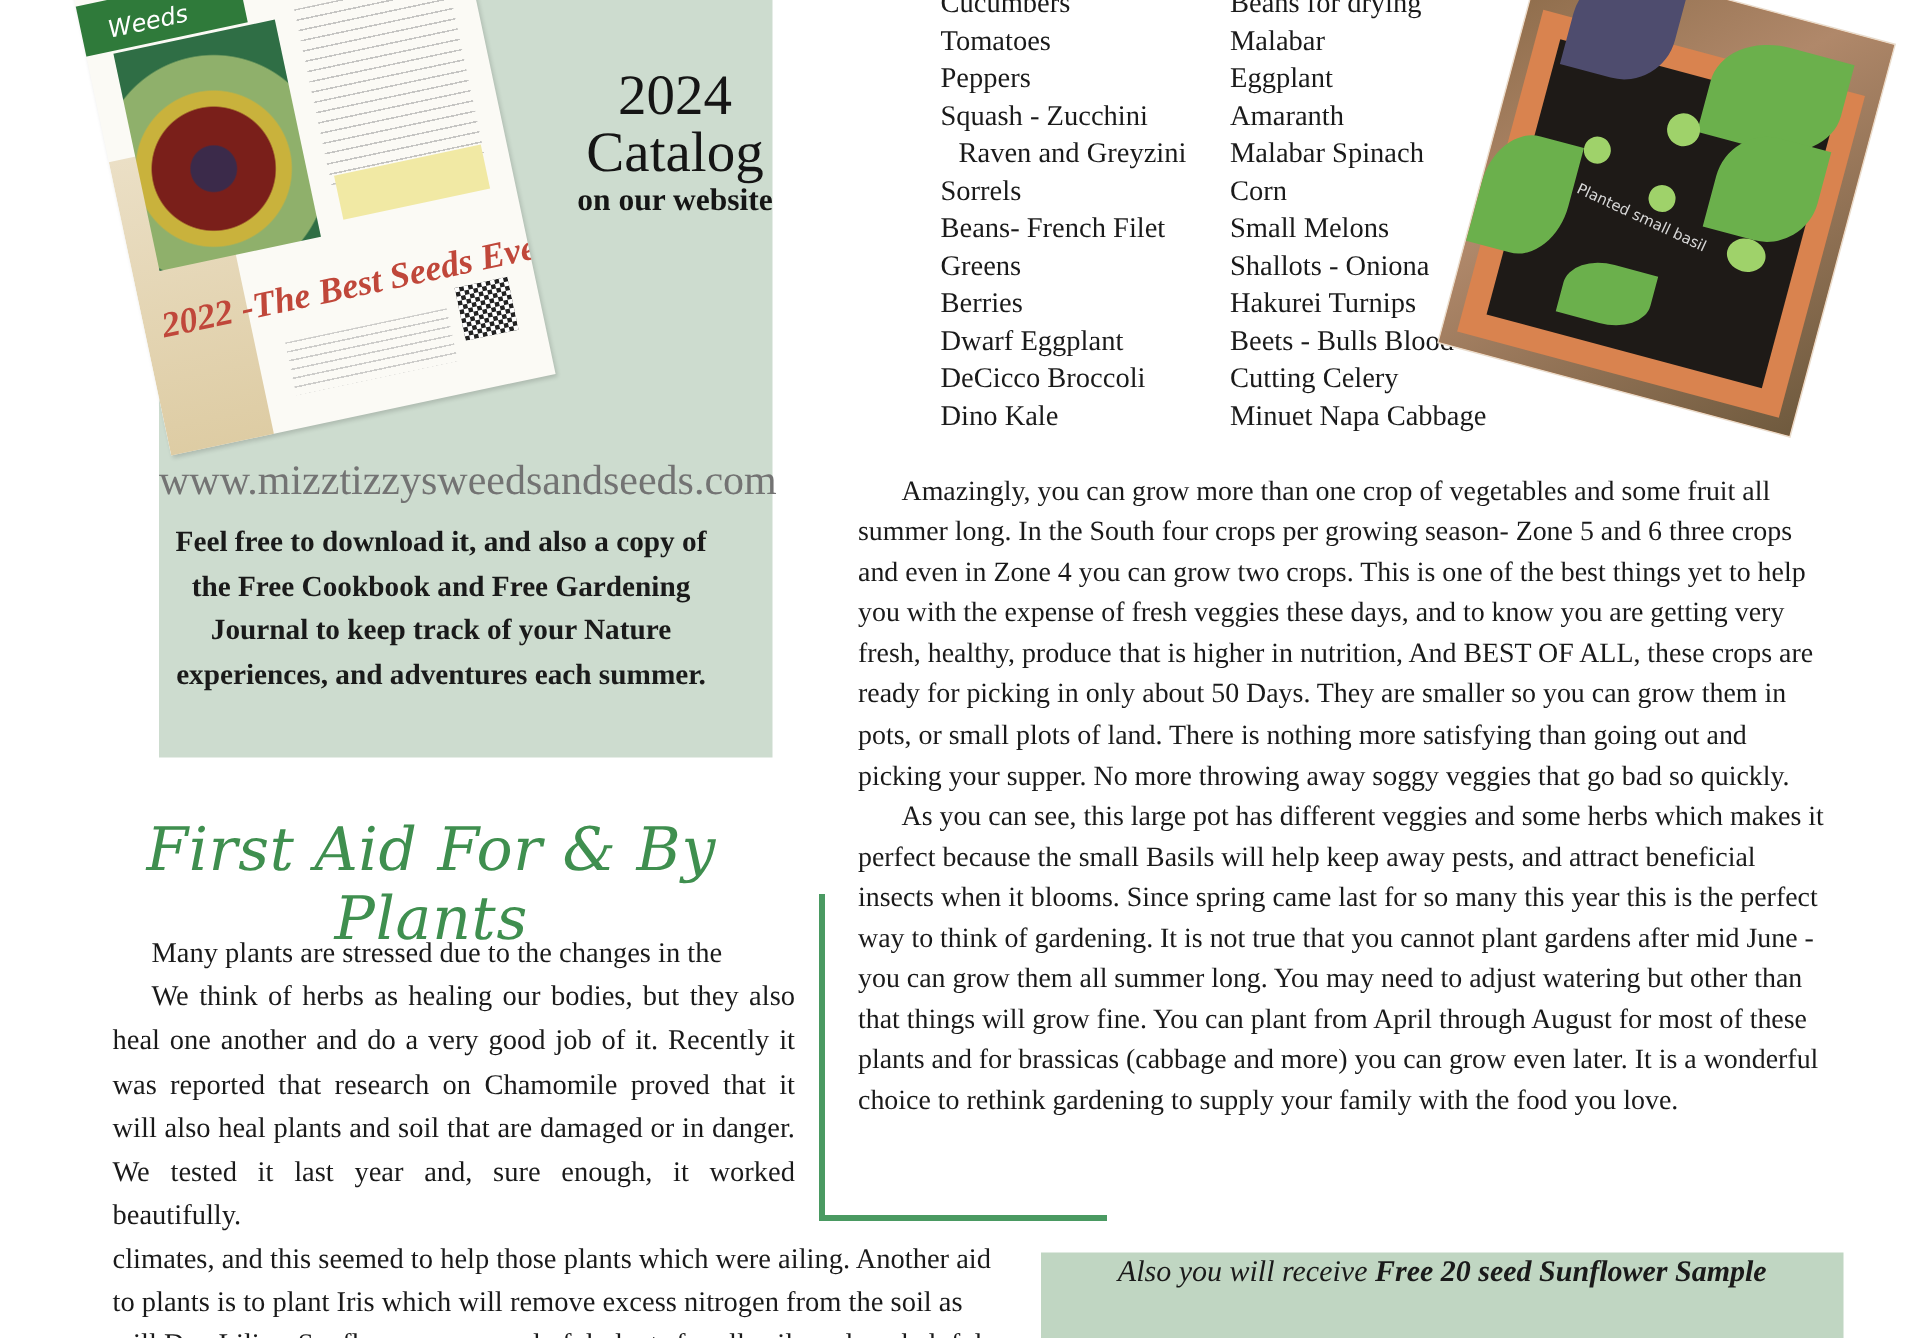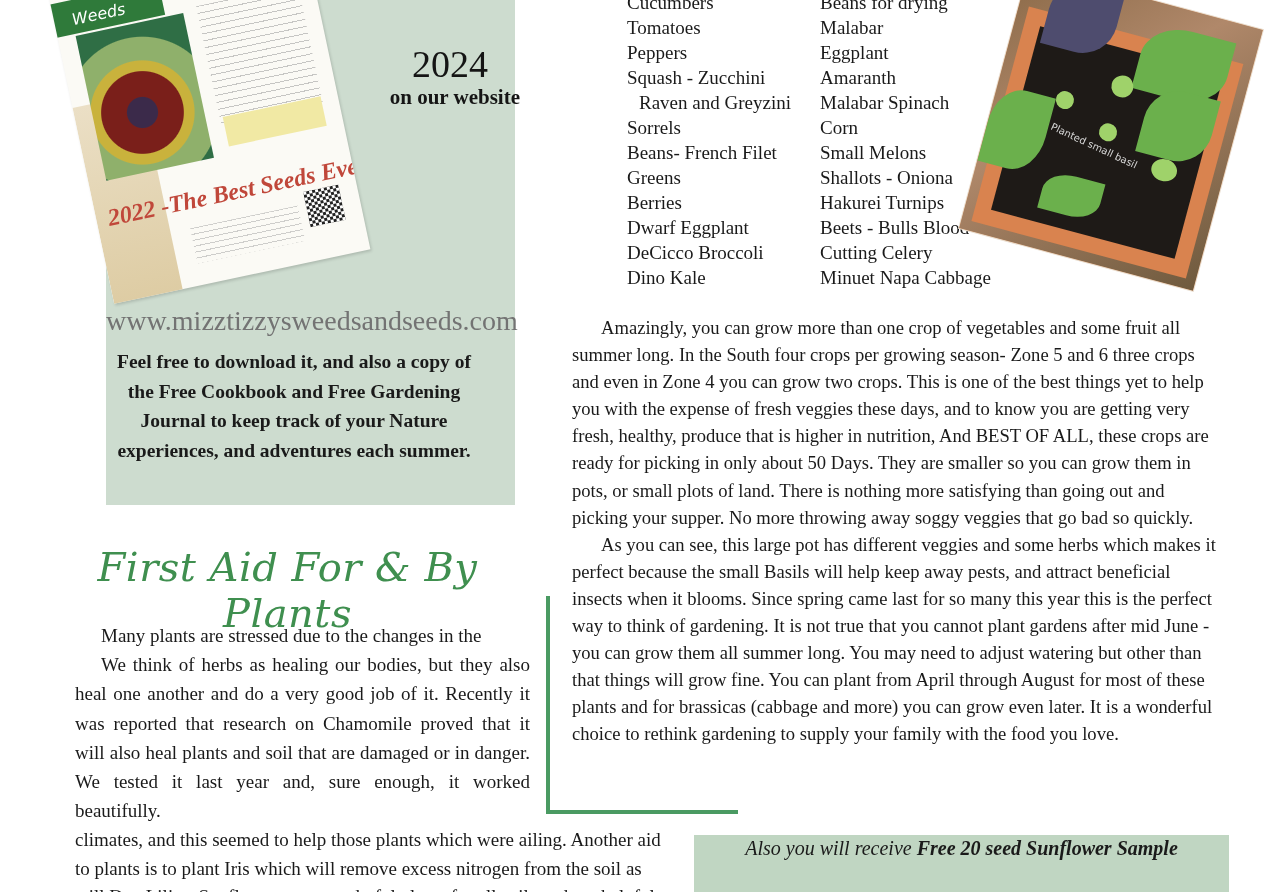--- a/index.html
+++ b/index.html
@@ -29,21 +29,21 @@
   .card-body-text { left: 90px; top: 262px; width: 110px; height: 36px;
     background: repeating-linear-gradient(180deg, #a0a0a0 0 1px, transparent 1px 6px); opacity:0.5;}
   .card-qr { left: 208px; top: 250px; width: 36px; height: 36px;
     background: repeating-conic-gradient(#222 0 25%, #fff 0 50%) 0 0/6px 6px; }
 
   .catalog-title {
     left: 380px; top: 44px; width: 140px; text-align: center; color: #151515;
   }
   .catalog-year { font-size: 38px; line-height: 40px; }
   .catalog-word { font-size: 38px; line-height: 36px; }
-  .catalog-sub { font-size: 21px; line-height: 26px; font-weight: bold; text-align: right; }
+  .catalog-sub { font-size: 21px; line-height: 26px; font-weight: bold; }
 
   .website-link {
     left: 106px; top: 305px; width: 409px; text-align: center; color: #737373; font-size: 28px; text-decoration: none;
   }
   .promo-text {
     left: 104px; top: 347px; width: 380px; text-align: center; font-size: 19.5px; line-height: 29.5px; font-weight: bold; color: #1a1a1a;
   }
 
   
   .veg-col { top: -10px; font-size: 19px; line-height: 25px; }
@@ -110,20 +110,21 @@
   <div class="abs card-photo"></div>
   <div class="abs card-text"></div>
   <div class="abs card-note"></div>
   <div class="abs card-tagline">2022 -The Best Seeds Ever !</div>
   <div class="abs card-body-text"></div>
   <div class="abs card-qr"></div>
 </div>
 
 <div class="abs catalog-title">
   <div class="catalog-year">2024</div>
+  <div class="catalog-word">Catalog</div>
   <div class="catalog-sub">on our website</div>
 </div>
 
 <a class="abs website-link">www.mizztizzysweedsandseeds.com</a>
 <div class="abs promo-text">Feel free to download it, and also a copy of the Free Cookbook and Free Gardening Journal to keep track of your Nature experiences, and adventures each summer.</div>
 
 <div class="abs veg-col veg-col-1">
   <div>Cucumbers</div>
   <div>Tomatoes</div>
   <div>Peppers</div>

